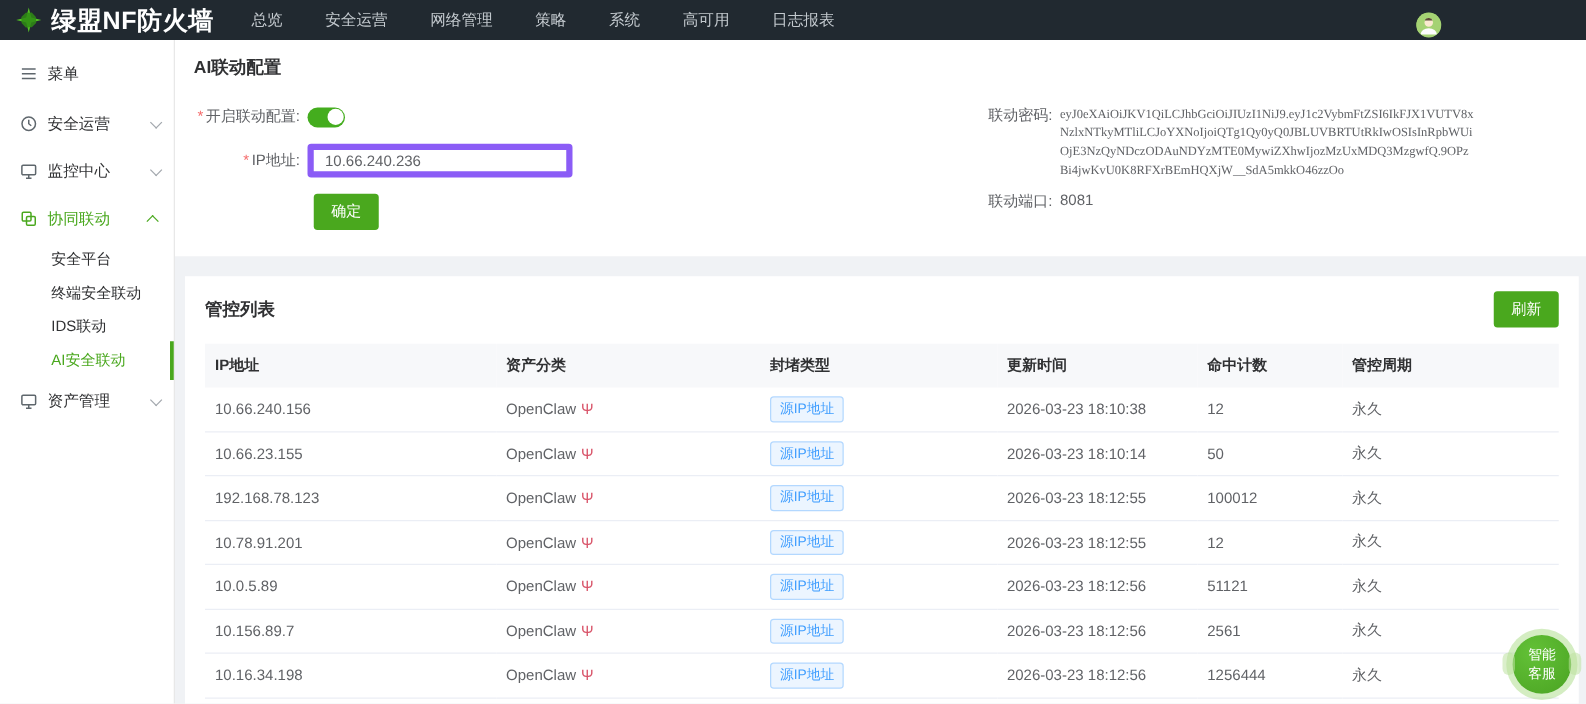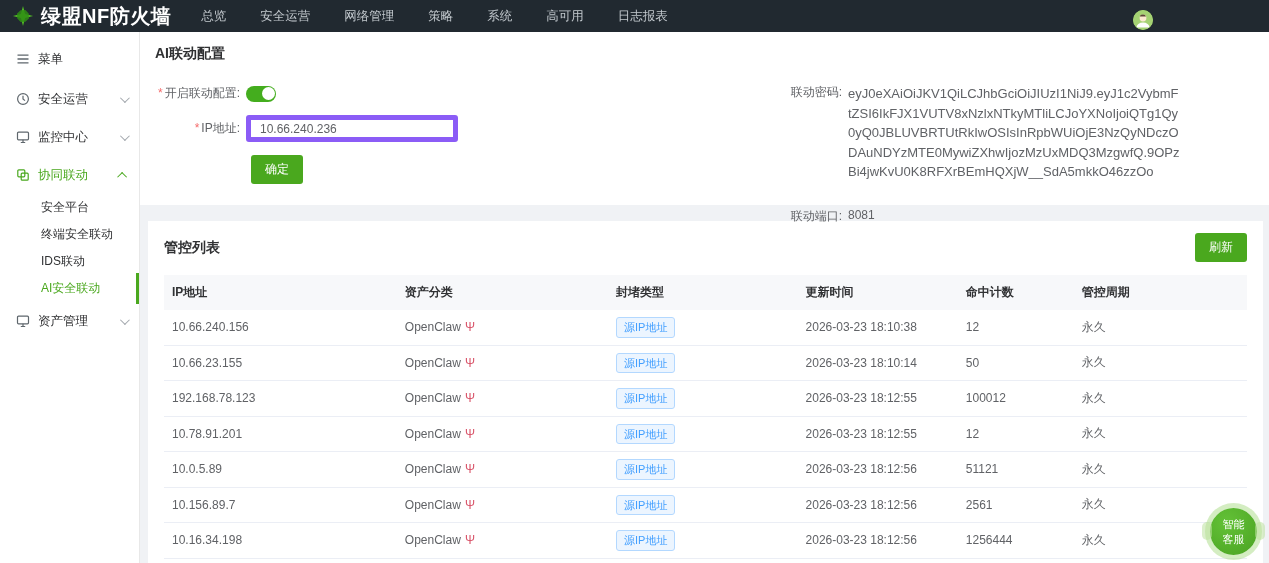--- a/index.html
+++ b/index.html
@@ -53,23 +53,23 @@
   .toggle { width:30px; height:16px; border-radius:8px; background:#44ad1e; position:relative; cursor:pointer; }
   .toggle .knob { position:absolute; right:1.5px; top:1.5px; width:13px; height:13px; border-radius:50%; background:#fff; }
   .ip-input { width:212px; height:27px; border:5px solid #8b5cf6; border-radius:3px; font-size:12px;
     color:#606266; padding:0 9px; outline:none; font-family:inherit; }
   .btn-green { background:#4aa81e; color:#fff; border:none; border-radius:3px; font-size:12px;
     padding:6px 14px; cursor:pointer; font-family:inherit; }
   .btn-confirm { margin-left:96px; }
   .cfg-right { position:absolute; left:622px; top:52px; }
   .pw-row { display:flex; }
   .pw-label, .port-label { width:80px; text-align:right; font-size:12px; color:#606266; flex:0 0 auto; }
-  .pw-value { margin-left:6px; width:332px; font-size:13px; line-height:1.5; color:#606266;
-    word-break:break-all; font-family:Liberation Sans, sans-serif; }
-  .port-row { display:flex; margin-top:26px; }
+  .pw-value { margin-left:6px; width:332px; font-size:10px; line-height:1.5; color:#606266;
+    word-break:break-all; font-family:Liberation Serif, serif; }
+  .port-row { display:flex; margin-top:9px; }
   .port-value { margin-left:6px; font-size:12px; color:#606266; }
 
   
   .card-table { background:#fff; margin:16px 6px 0 8px; padding:12px 16px 0; height:400px; }
   .tbl-head { display:flex; align-items:center; }
   .tbl-title { font-size:14px; font-weight:bold; color:#303133; }
   .btn-refresh { margin-left:auto; }
   table.ctl { width:100%; border-collapse:collapse; margin-top:13px; table-layout:fixed; }
   table.ctl thead tr { background:#f7f8fa; }
   table.ctl th { font-size:12px; font-weight:bold; color:#303133; text-align:left; padding:9px 8px; }

